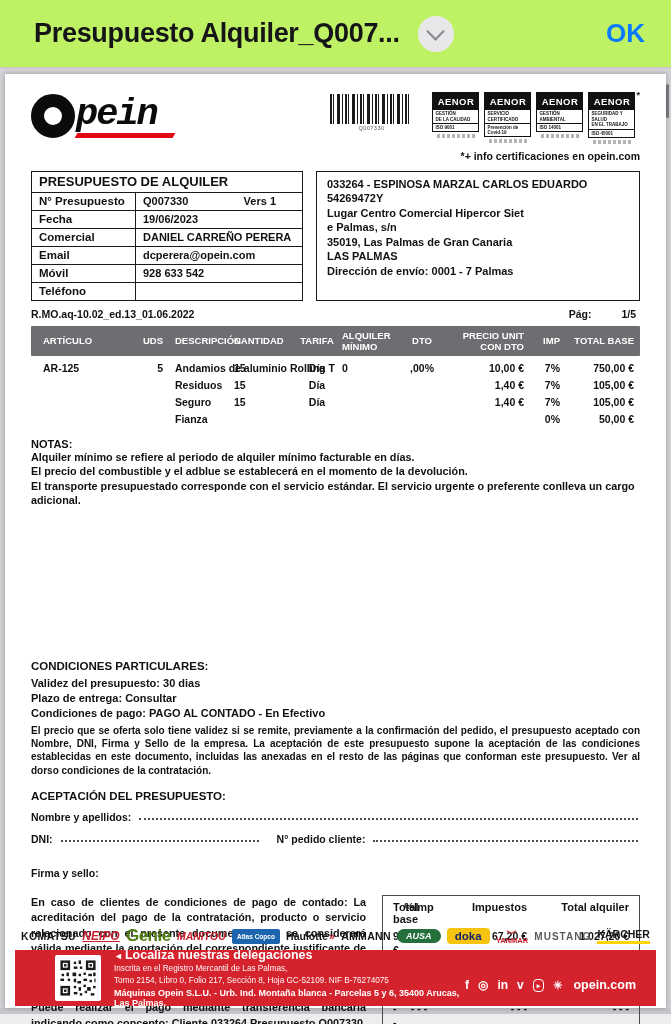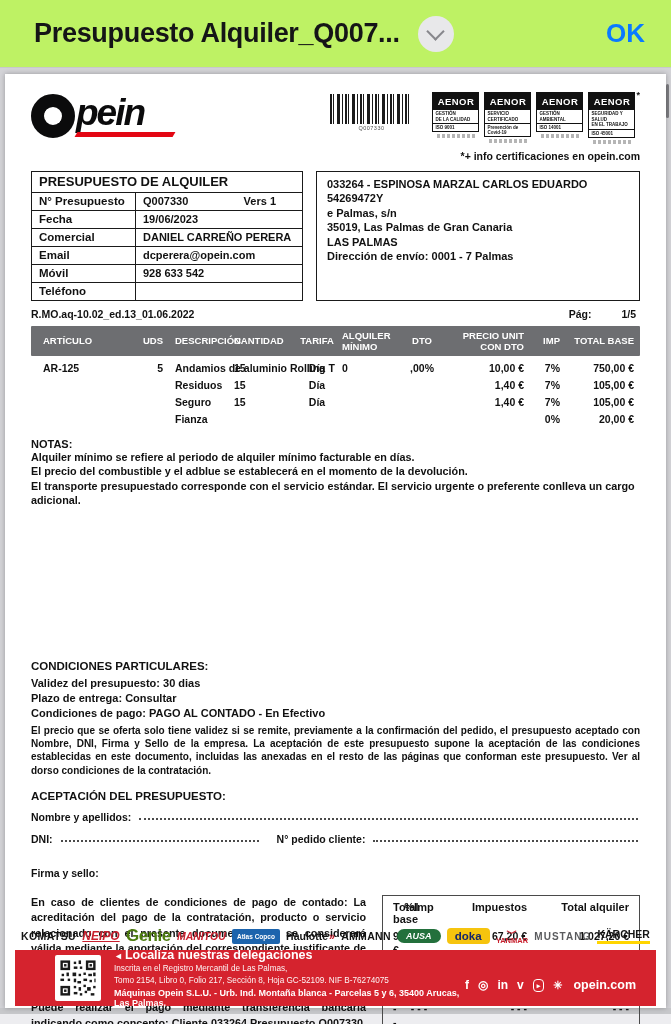--- a/index.html
+++ b/index.html
@@ -25,21 +25,21 @@
     background:rgba(40,40,45,.5);}
   
   .page{
     position:relative;width:661px;height:934px;margin:6px auto 0;background:#fff;
     padding:14px 26px 0;box-sizing:border-box;color:#111;font-weight:700;
     box-shadow:0 0 5px rgba(0,0,0,.28);
   }
   .bottom-strip{height:16px;background:linear-gradient(#c7c8cb 0 6px,#ededf0 6px);}
   
   .doc-header{display:flex;align-items:flex-start;}
-  .logo{display:flex;align-items:center;margin-top:6px;width:170px;}
+  .logo{display:flex;align-items:flex-end;margin-top:6px;width:170px;font-family:Liberation Mono, monospace;}
   .logo-o{width:44px;height:44px;border-radius:50%;border:13px solid #0b0b0c;box-sizing:border-box;
     position:relative;overflow:hidden;}
   .logo-o::after{content:"";position:absolute;left:-18px;top:7px;width:56px;height:5px;background:#fff;
     transform:rotate(40deg);}
   .logo-rest{margin-left:1px;}
   .logo-text{font-size:37px;line-height:36px;font-weight:800;font-style:italic;letter-spacing:-2px;color:#0b0b0c;}
   .logo-underline{height:5px;width:98px;background:#e30613;margin-top:1px;transform:skewX(-30deg);}
   .barcode-wrap{margin-left:auto;margin-top:6px;width:82px;text-align:center;}
   .barcode{height:30px;background:repeating-linear-gradient(90deg,#1a1a1a 0 2px,#fff 2px 3px,#1a1a1a 3px 4px,
     #fff 4px 7px,#1a1a1a 7px 10px,#fff 10px 12px,#1a1a1a 12px 13px,#fff 13px 15px);}
@@ -253,20 +253,21 @@
           </div>
           <div class="qi-row">
             <div class="qi-label">Teléfono</div>
             <div class="qi-value"></div>
           </div>
         </div>
     </div>
     <div class="client-box" id="client-box">
         <div class="client-line">033264 - ESPINOSA MARZAL CARLOS EDUARDO</div>
         <div class="client-line">54269472Y</div>
+        <div class="client-line">Lugar Centro Comercial Hipercor Siet</div>
         <div class="client-line">e Palmas, s/n</div>
         <div class="client-line">35019, Las Palmas de Gran Canaria</div>
         <div class="client-line">LAS PALMAS</div>
         <div class="client-line">Dirección de envío: 0001 - 7 Palmas</div>
       </div>
   </div>
 
   <div class="ref-row">
     <div>R.MO.aq-10.02_ed.13_01.06.2022</div>
     <div class="ref-page">
@@ -329,21 +330,21 @@
       <div class="items-row igrid">
         <div class="it-c c1"></div>
         <div class="it-c c2"></div>
         <div class="it-c c3">Fianza</div>
         <div class="it-c c4"></div>
         <div class="it-c c5"></div>
         <div class="it-c c6"></div>
         <div class="it-c c7"></div>
         <div class="it-c c8"></div>
         <div class="it-c c9">0%</div>
-        <div class="it-c c10">20,00 €</div>
+        <div class="it-c c10">50,00 €</div>
       </div>
     </div>
 
   <div class="notes">
     <div class="notes-title">NOTAS:</div>
     <div id="notes-lines">
         <div class="note-line">Alquiler mínimo se refiere al periodo de alquiler mínimo facturable en días.</div>
         <div class="note-line">El precio del combustible y el adblue se establecerá en el momento de la devolución.</div>
         <div class="note-line">El transporte presupuestado corresponde con el servicio estándar. El servicio urgente o preferente conlleva un cargo adicional.</div>
       </div>

